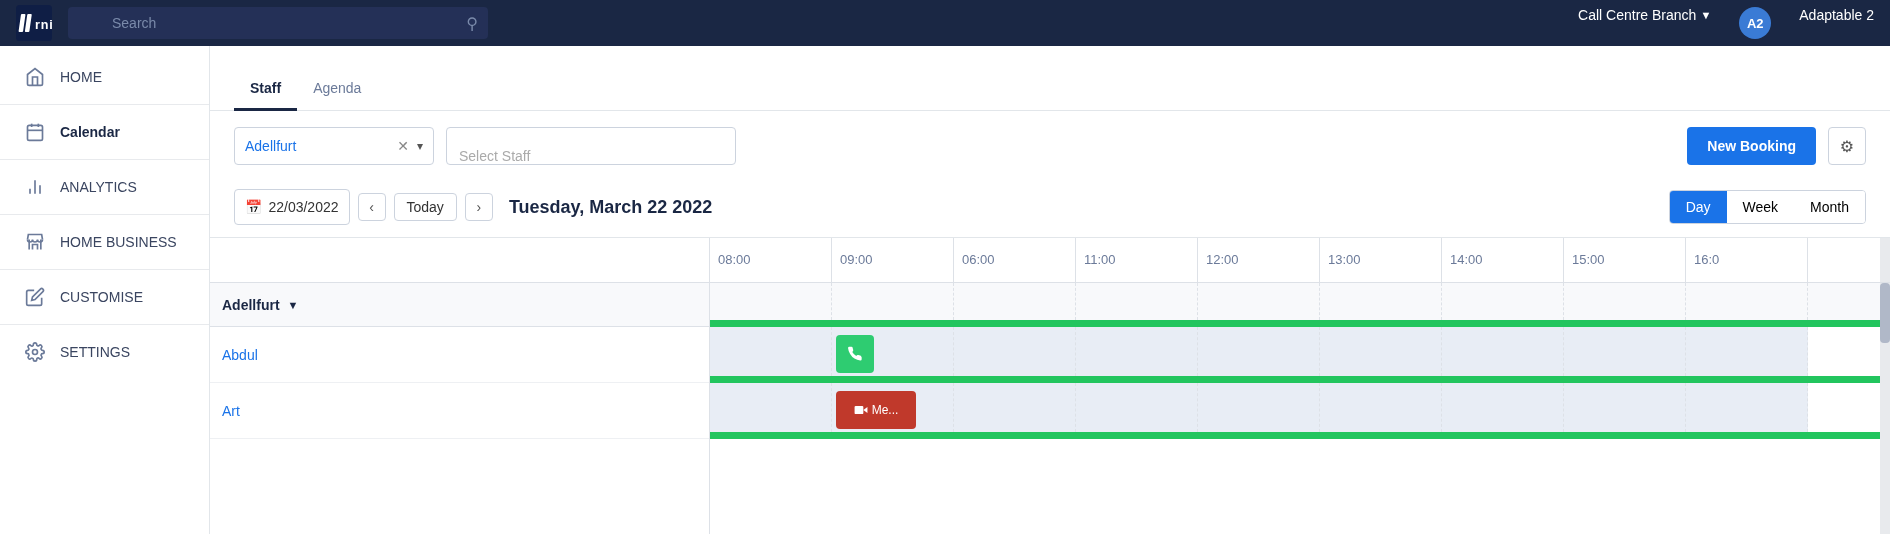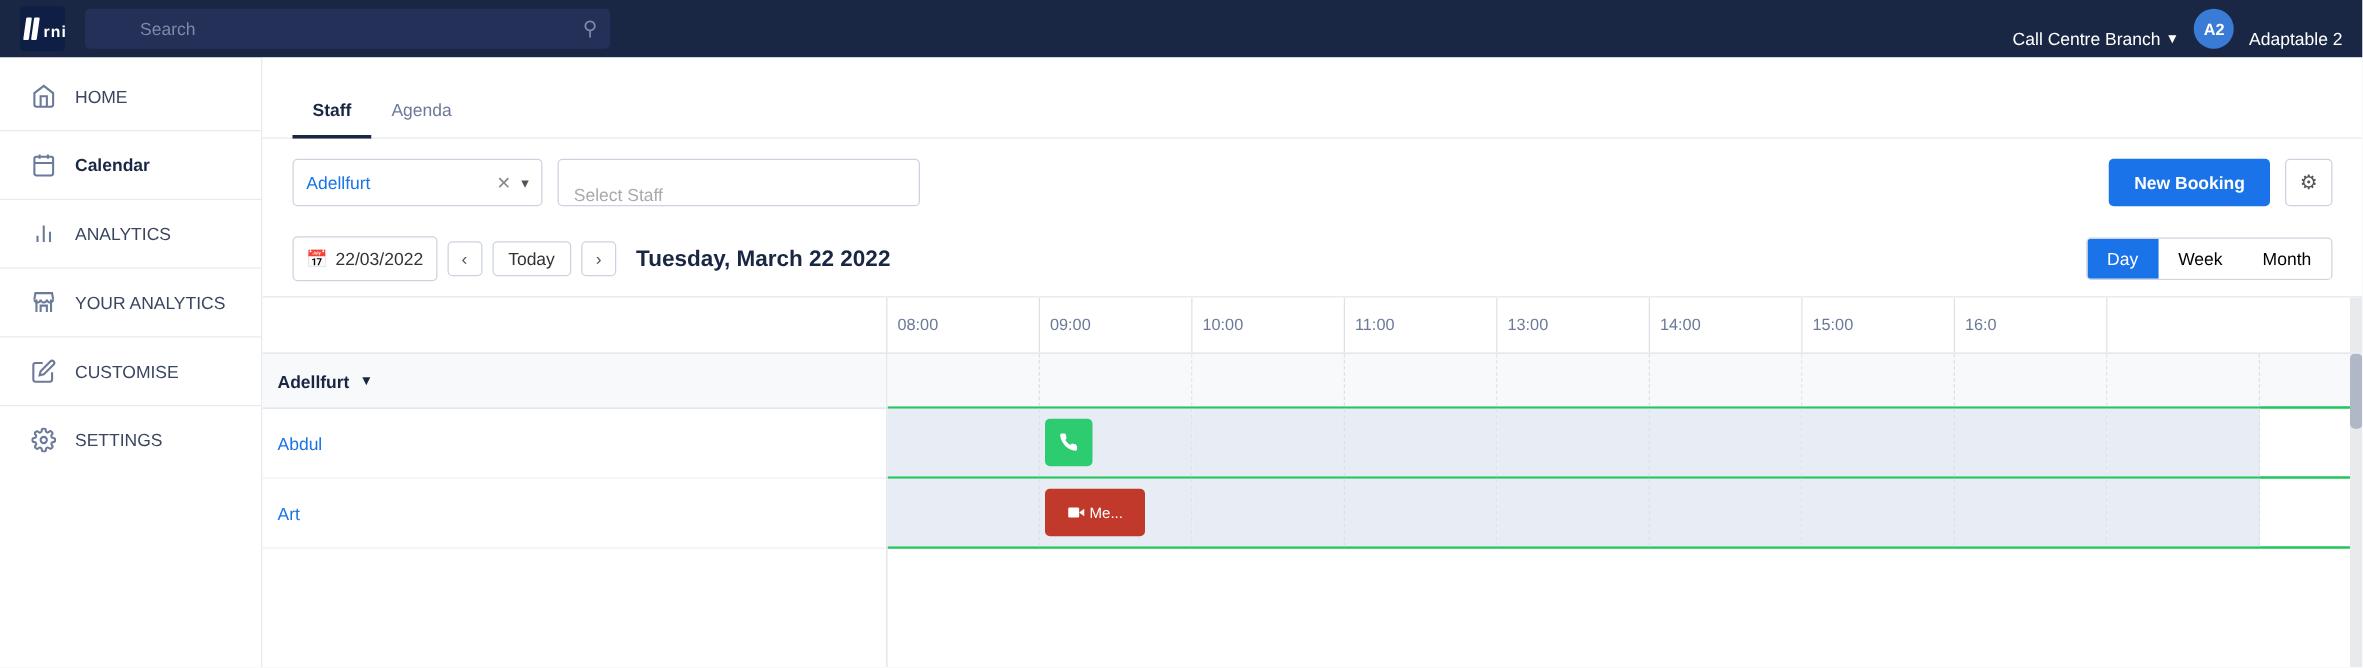--- a/index.html
+++ b/index.html
@@ -45,22 +45,22 @@
       outline: none;
       color: #aab4cc;
       font-size: 14px;
       flex: 1;
       margin-left: 34px;
     }
     .topnav-search input::placeholder { color: #7a8aaa; }
     .topnav-right {
       margin-left: auto;
       display: flex;
-      align-items: flex-end;
-      gap: 12px;
+      align-items: flex-start;
+      gap: 28px;
       color: white;
       font-size: 14px;
     }
     .branch-dropdown {
       display: flex;
       align-items: center;
       gap: 4px;
       cursor: pointer;
       color: white;
       font-size: 14px;
@@ -365,21 +365,21 @@
     .timeline-area {
       flex: 1;
       overflow-x: hidden;
       overflow-y: hidden;
       display: flex;
       flex-direction: column;
     }
     .timeline-row {
       display: flex;
       height: 56px;
-      border-bottom: 2px solid #22c55e;
+      border-bottom: 7px solid #22c55e;
       position: relative;
     }
     .timeline-row.group-header {
       height: 44px;
       background: #f8f9fb;
     }
     .time-cell {
       min-width: 122px;
       border-right: 1px dashed #dde1e7;
       height: 100%;
@@ -501,21 +501,21 @@
     </div>
     <div class="sidebar-divider"></div>
     <div class="sidebar-item">
       <div class="sidebar-icon">
         <svg width="20" height="20" viewBox="0 0 24 24" fill="none" stroke="#6b7a99" stroke-width="2">
             <path d="M3 9l1-6h16l1 6"></path>
             <path d="M3 9a3 3 0 0 0 6 0 3 3 0 0 0 6 0 3 3 0 0 0 6 0"></path>
             <path d="M5 21V9m14 0v12M9 21v-6h6v6"></path>
           </svg>
       </div>
-      <span>YOUR ANALYTICS</span>
+      <span>HOME BUSINESS</span>
     </div>
     <div class="sidebar-divider"></div>
     <div class="sidebar-item">
       <div class="sidebar-icon">
         <svg width="20" height="20" viewBox="0 0 24 24" fill="none" stroke="#6b7a99" stroke-width="2">
             <path d="M11 4H4a2 2 0 0 0-2 2v14a2 2 0 0 0 2 2h14a2 2 0 0 0 2-2v-7"></path>
             <path d="M18.5 2.5a2.12 2.12 0 0 1 3 3L12 15l-4 1 1-4z"></path>
           </svg>
       </div>
       <span>CUSTOMISE</span>
@@ -590,24 +590,27 @@
       <div class="time-header">
         <div class="staff-col-header"></div>
         <div class="time-slots-header">
           <div class="time-slot-label">
             <span>08:00</span>
           </div>
           <div class="time-slot-label">
             <span>09:00</span>
           </div>
           <div class="time-slot-label">
-            <span>10:00</span>
+            <span>06:00</span>
           </div>
           <div class="time-slot-label">
             <span>11:00</span>
+          </div>
+          <div class="time-slot-label">
+            <span>12:00</span>
           </div>
           <div class="time-slot-label">
             <span>13:00</span>
           </div>
           <div class="time-slot-label">
             <span>14:00</span>
           </div>
           <div class="time-slot-label">
             <span>15:00</span>
           </div>

